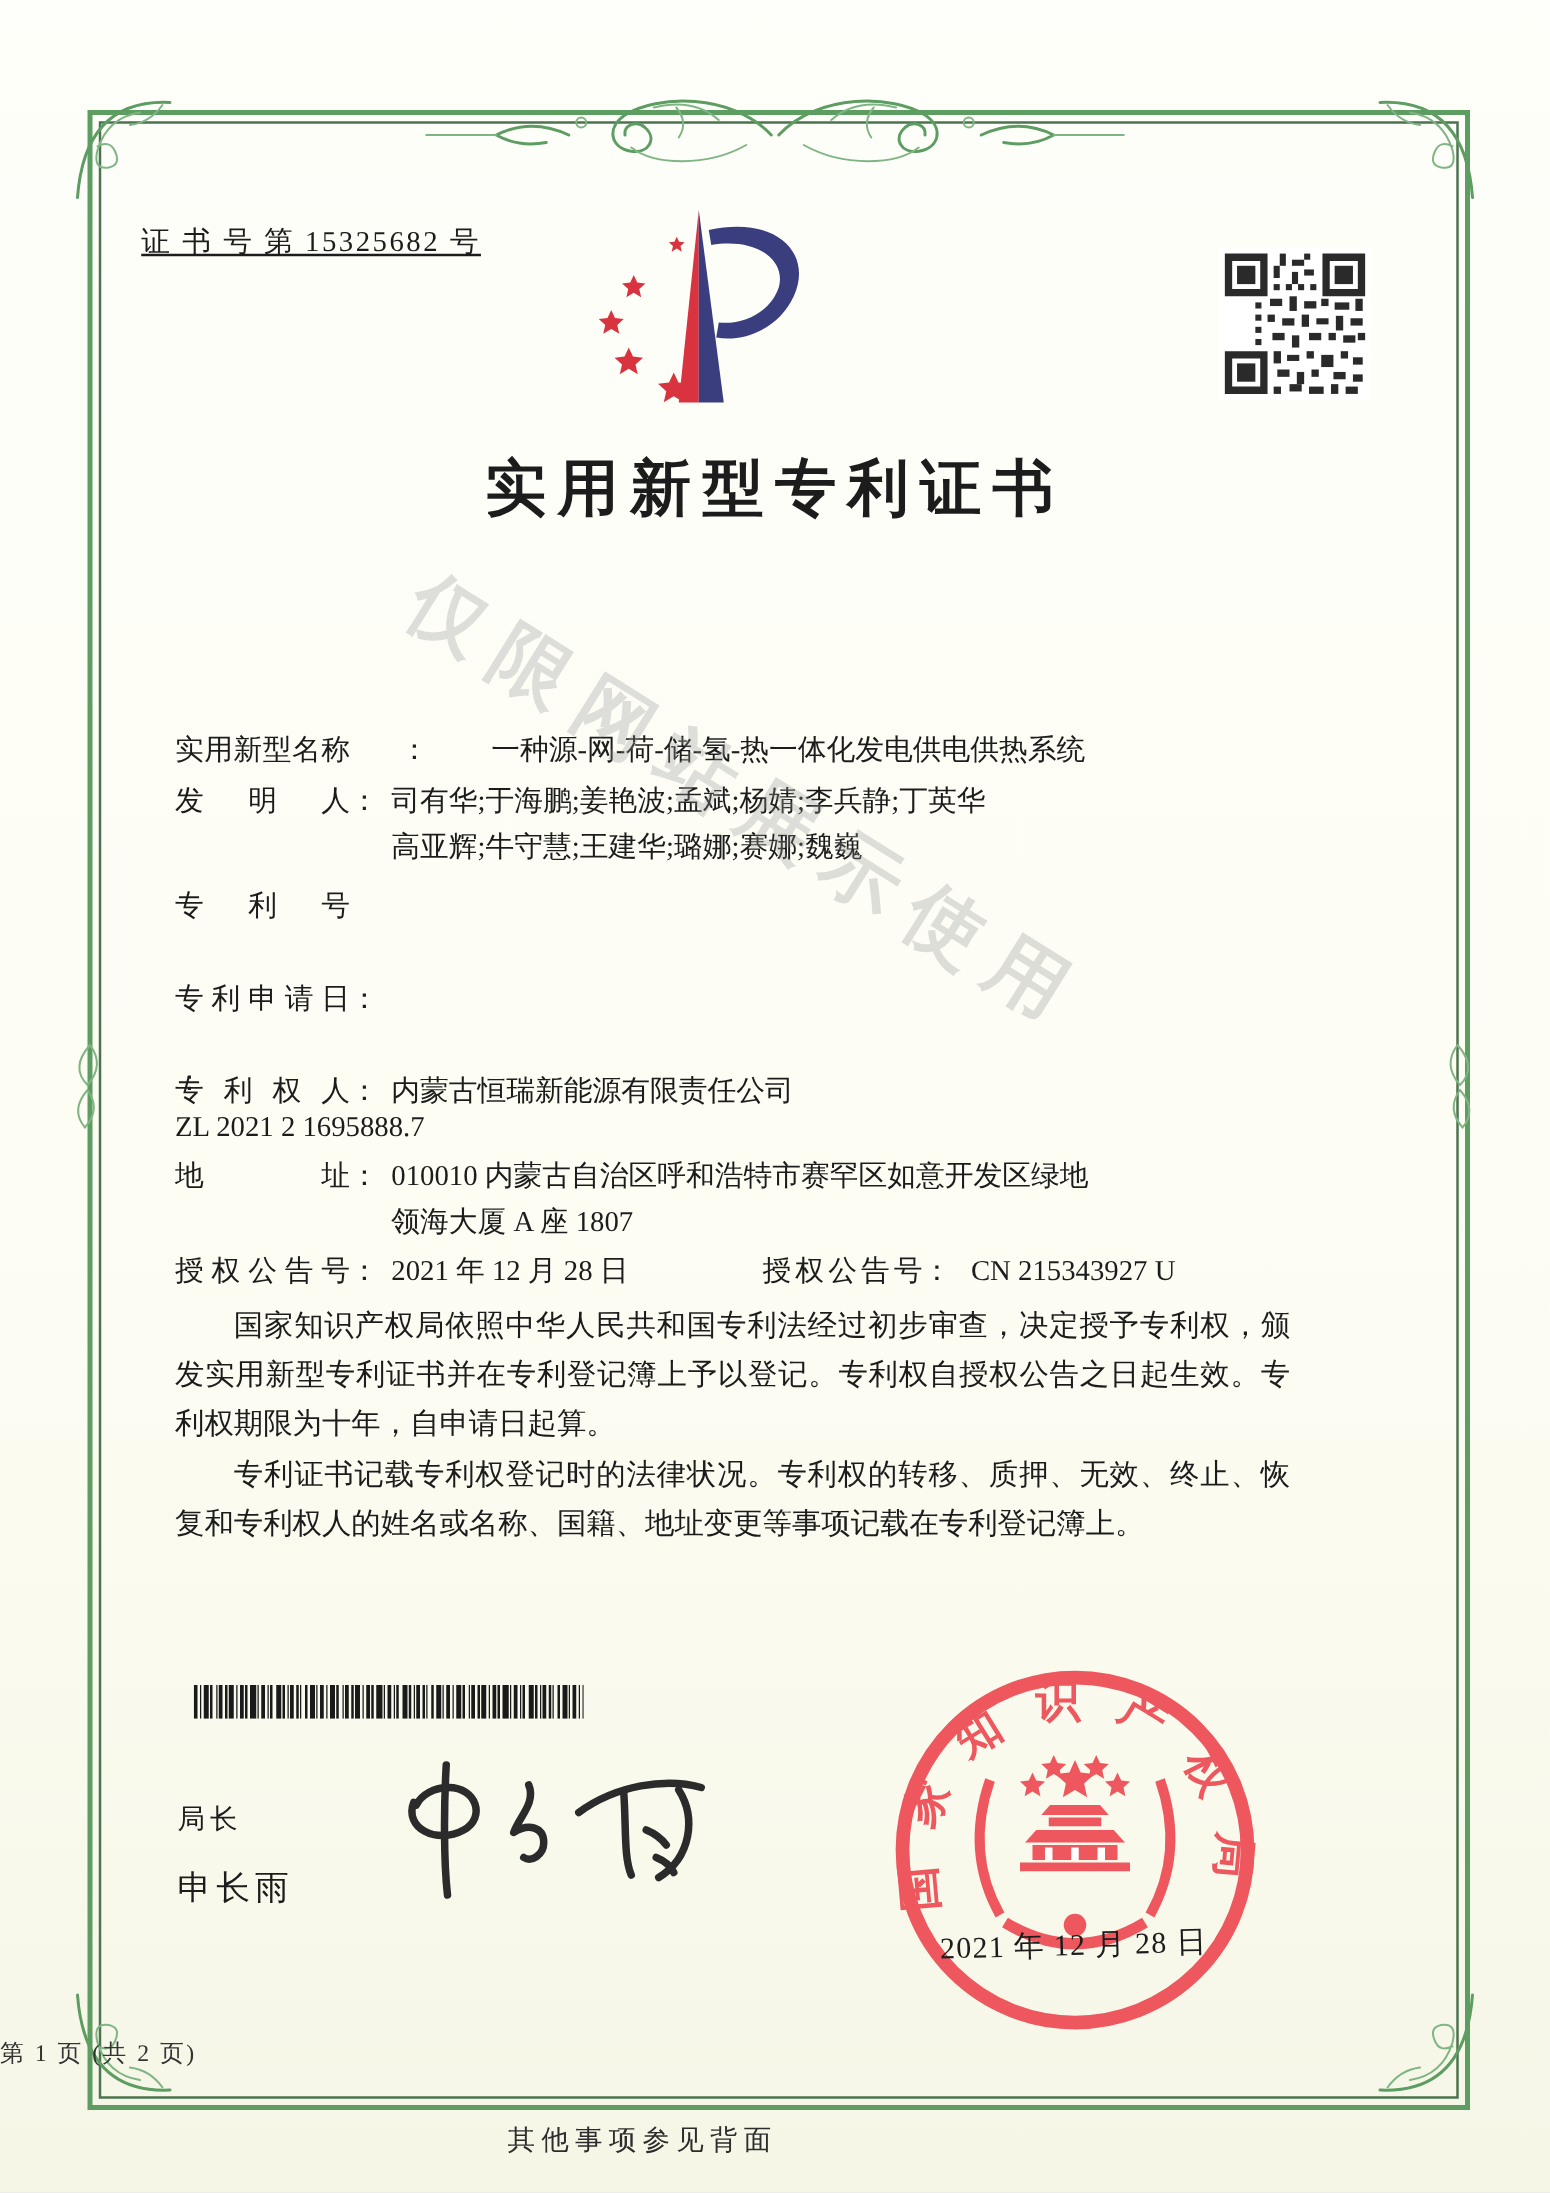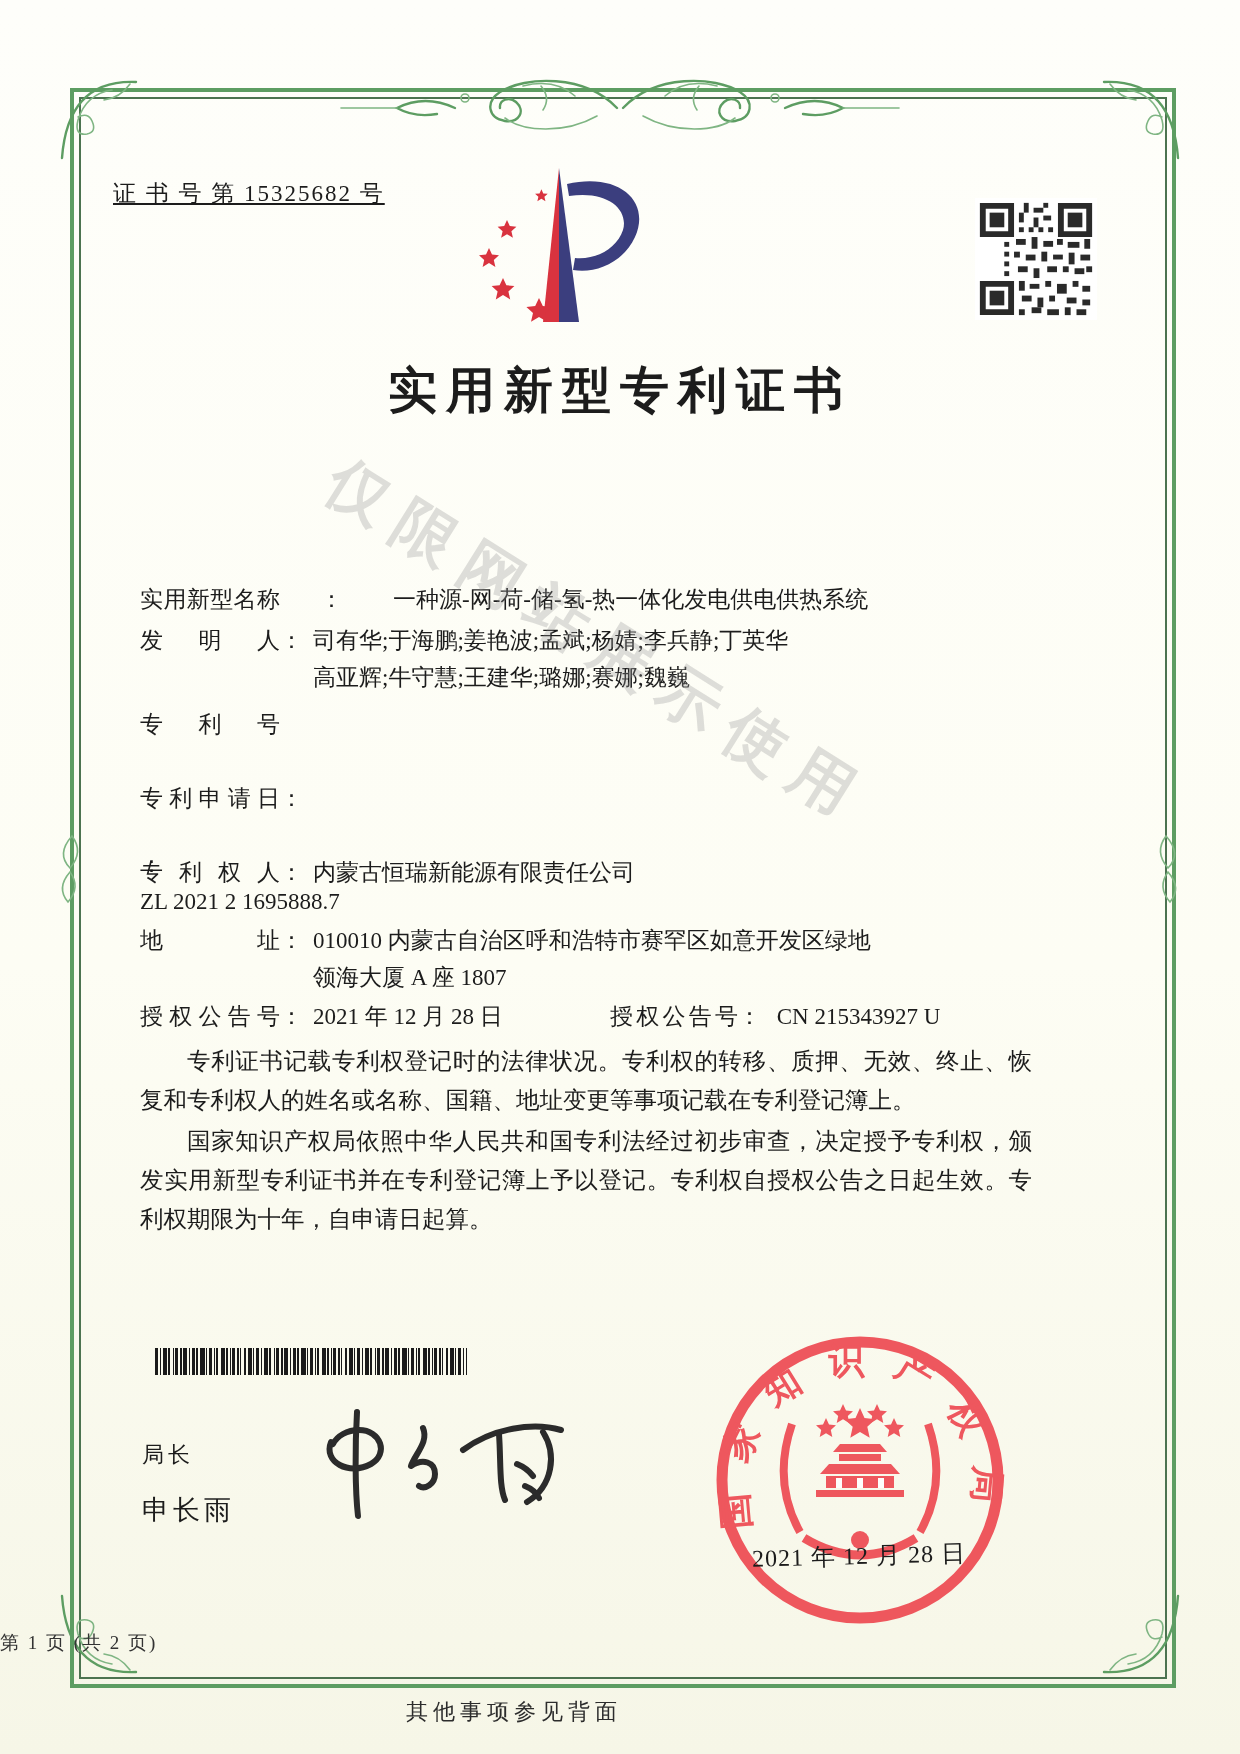--- a/index.html
+++ b/index.html
@@ -230,22 +230,22 @@
     <span class="lbl">授权公告号</span>
       <span class="col">：</span>
     <span>2021 年 12 月 28 日</span>
     <span id="grant-no-group">
       <span class="lbl">授权公告号</span><span class="col">：</span>
       <span>CN 215343927 U</span>
     </span>
   </div>
 
   <div id="body-text" class="abs">
+    <p>国家知识产权局依照中华人民共和国专利法经过初步审查，决定授予专利权，颁发实用新型专利证书并在专利登记簿上予以登记。专利权自授权公告之日起生效。专利权期限为十年，自申请日起算。</p>
     <p>专利证书记载专利权登记时的法律状况。专利权的转移、质押、无效、终止、恢复和专利权人的姓名或名称、国籍、地址变更等事项记载在专利登记簿上。</p>
-    <p>国家知识产权局依照中华人民共和国专利法经过初步审查，决定授予专利权，颁发实用新型专利证书并在专利登记簿上予以登记。专利权自授权公告之日起生效。专利权期限为十年，自申请日起算。</p>
   </div>
 
   <svg id="barcode" class="abs" viewBox="0 0 312 27" preserveAspectRatio="none">
     <line x1="0" y1="13.5" x2="312" y2="13.5" stroke="#1a1a1a" stroke-width="27" stroke-dasharray="3 2 1 2 4 1 2 3 1 1 3 2 2 1 4 2 1 2 3 1 2 2 5 1 1 2 3 2 1 1 2 3 4 1 2 2 1 1 3 2 2 1 1 3 2 2 4 1 1 2"></line>
   </svg>
 
   <div id="director-title" class="abs">局长</div>
   <div id="director-name" class="abs">申长雨</div>
 
   <svg id="signature" class="abs" viewBox="0 0 290 145">

